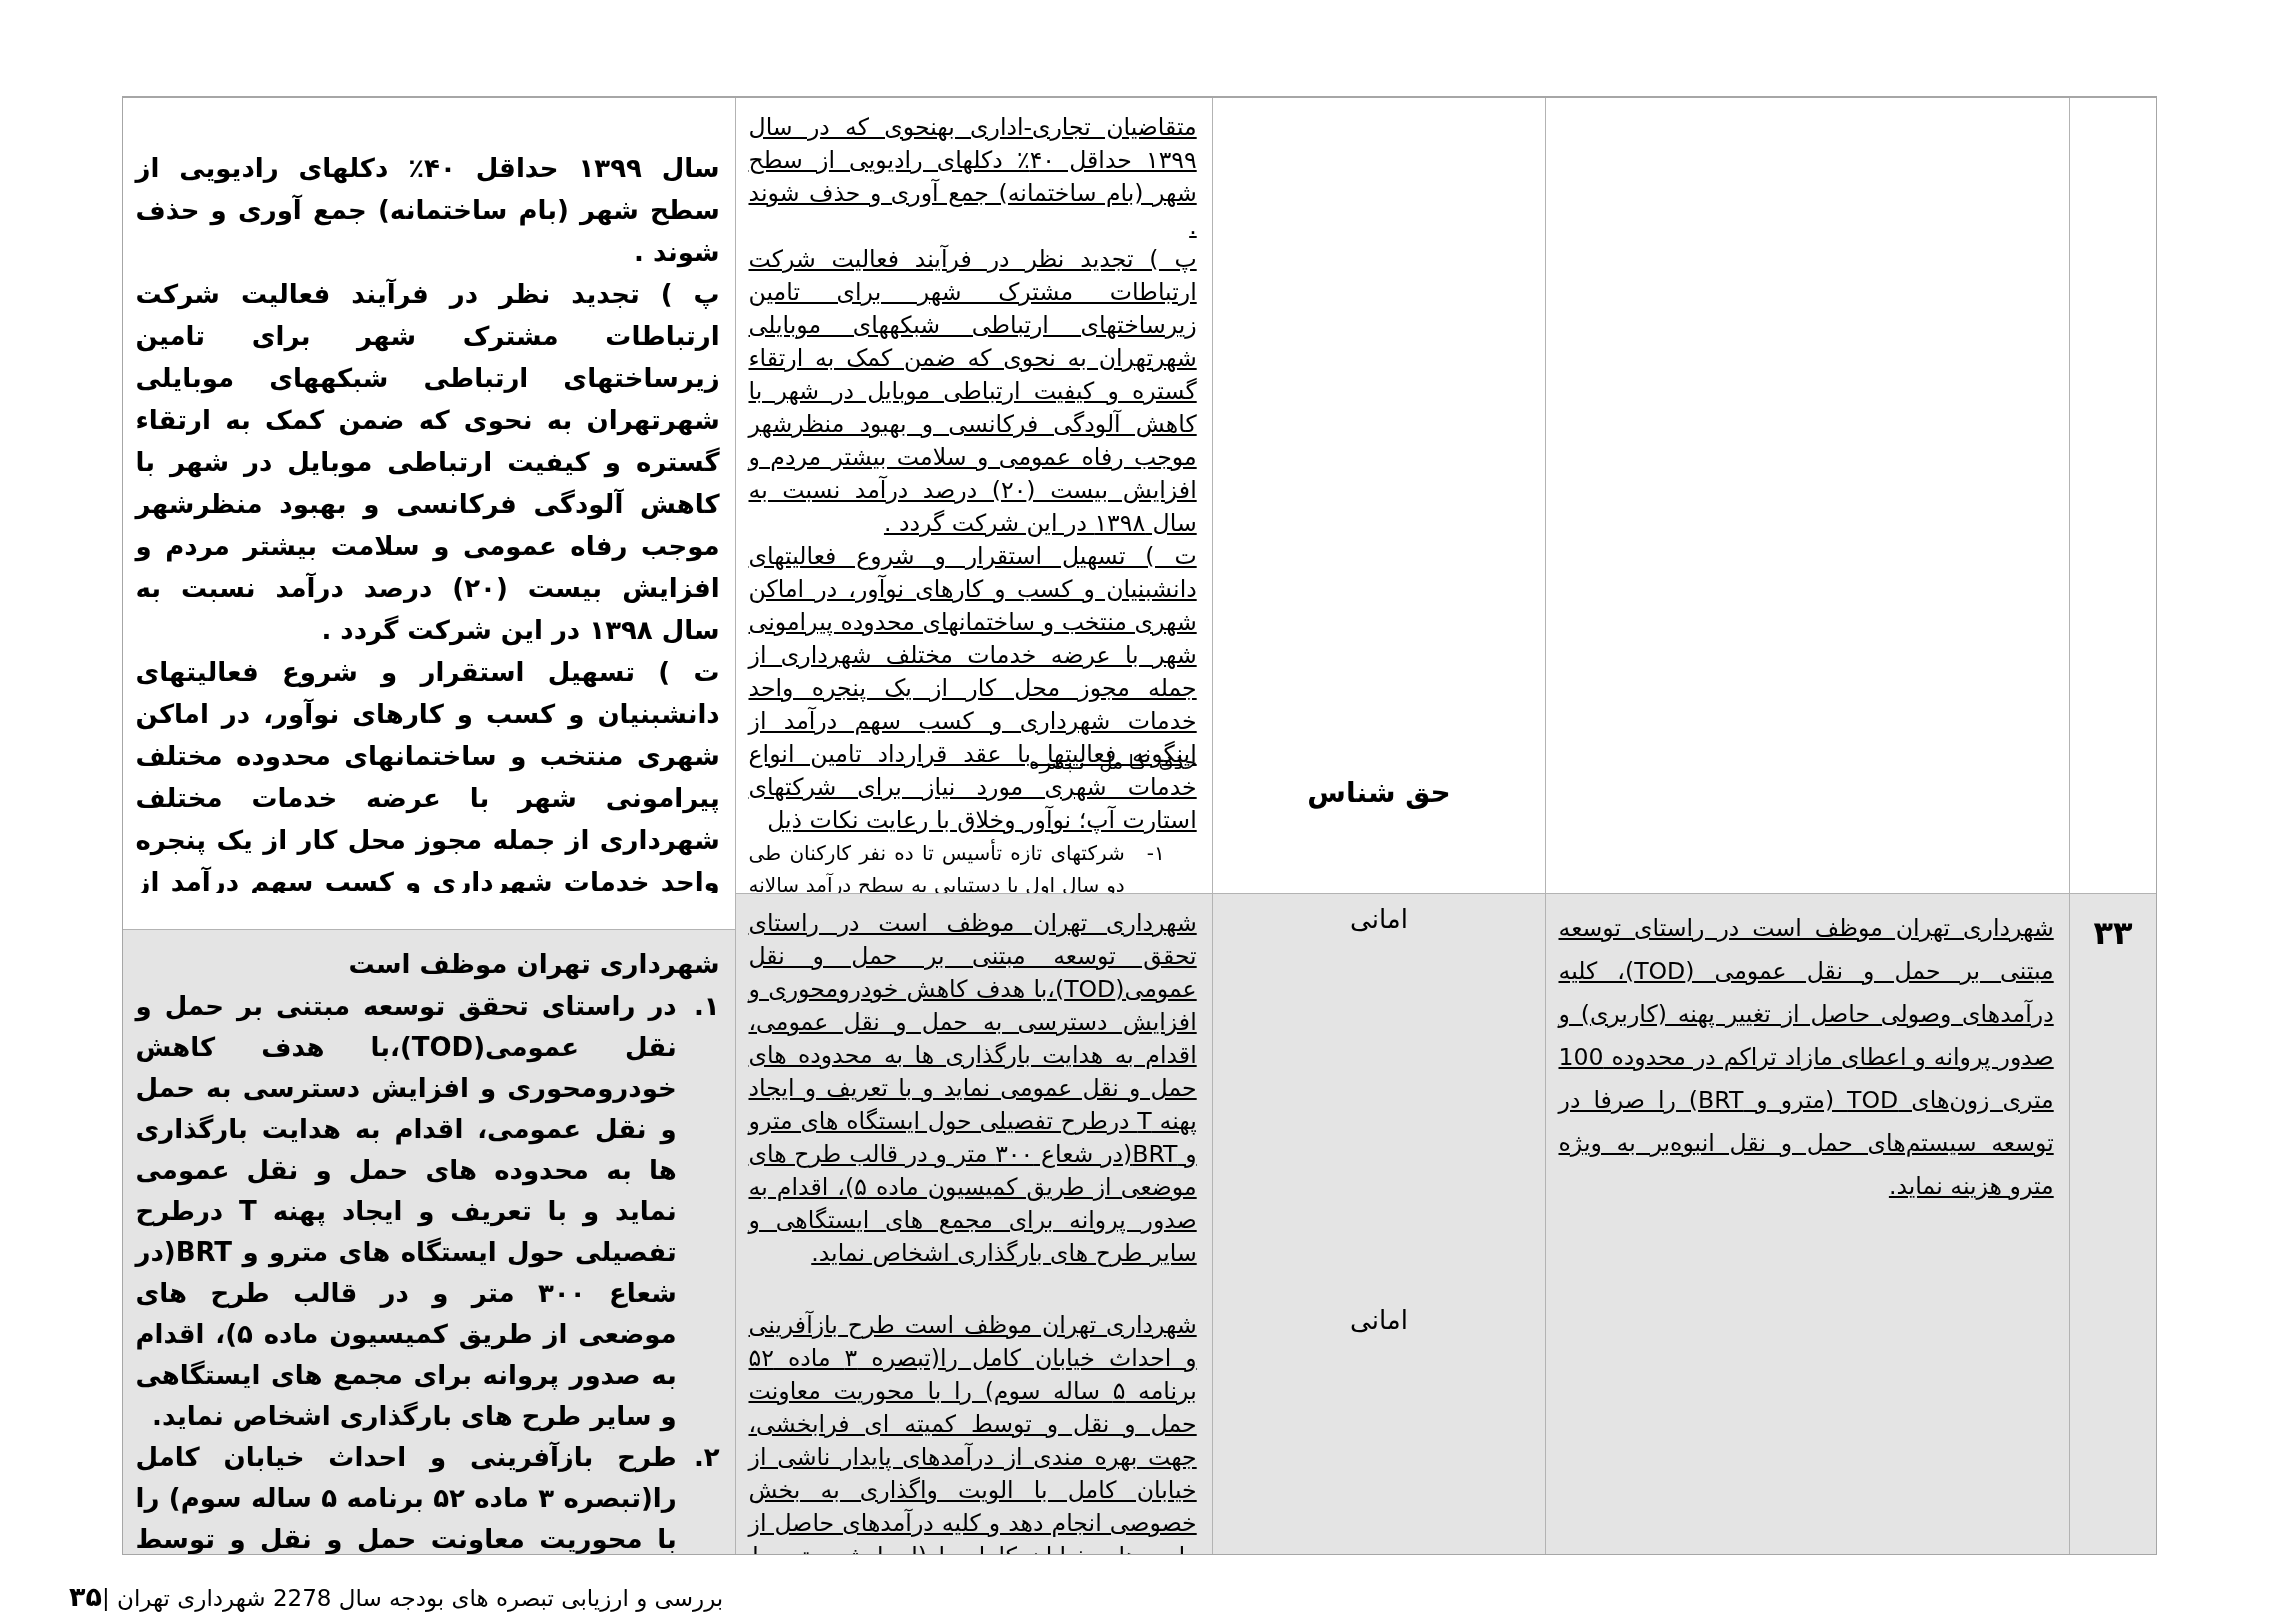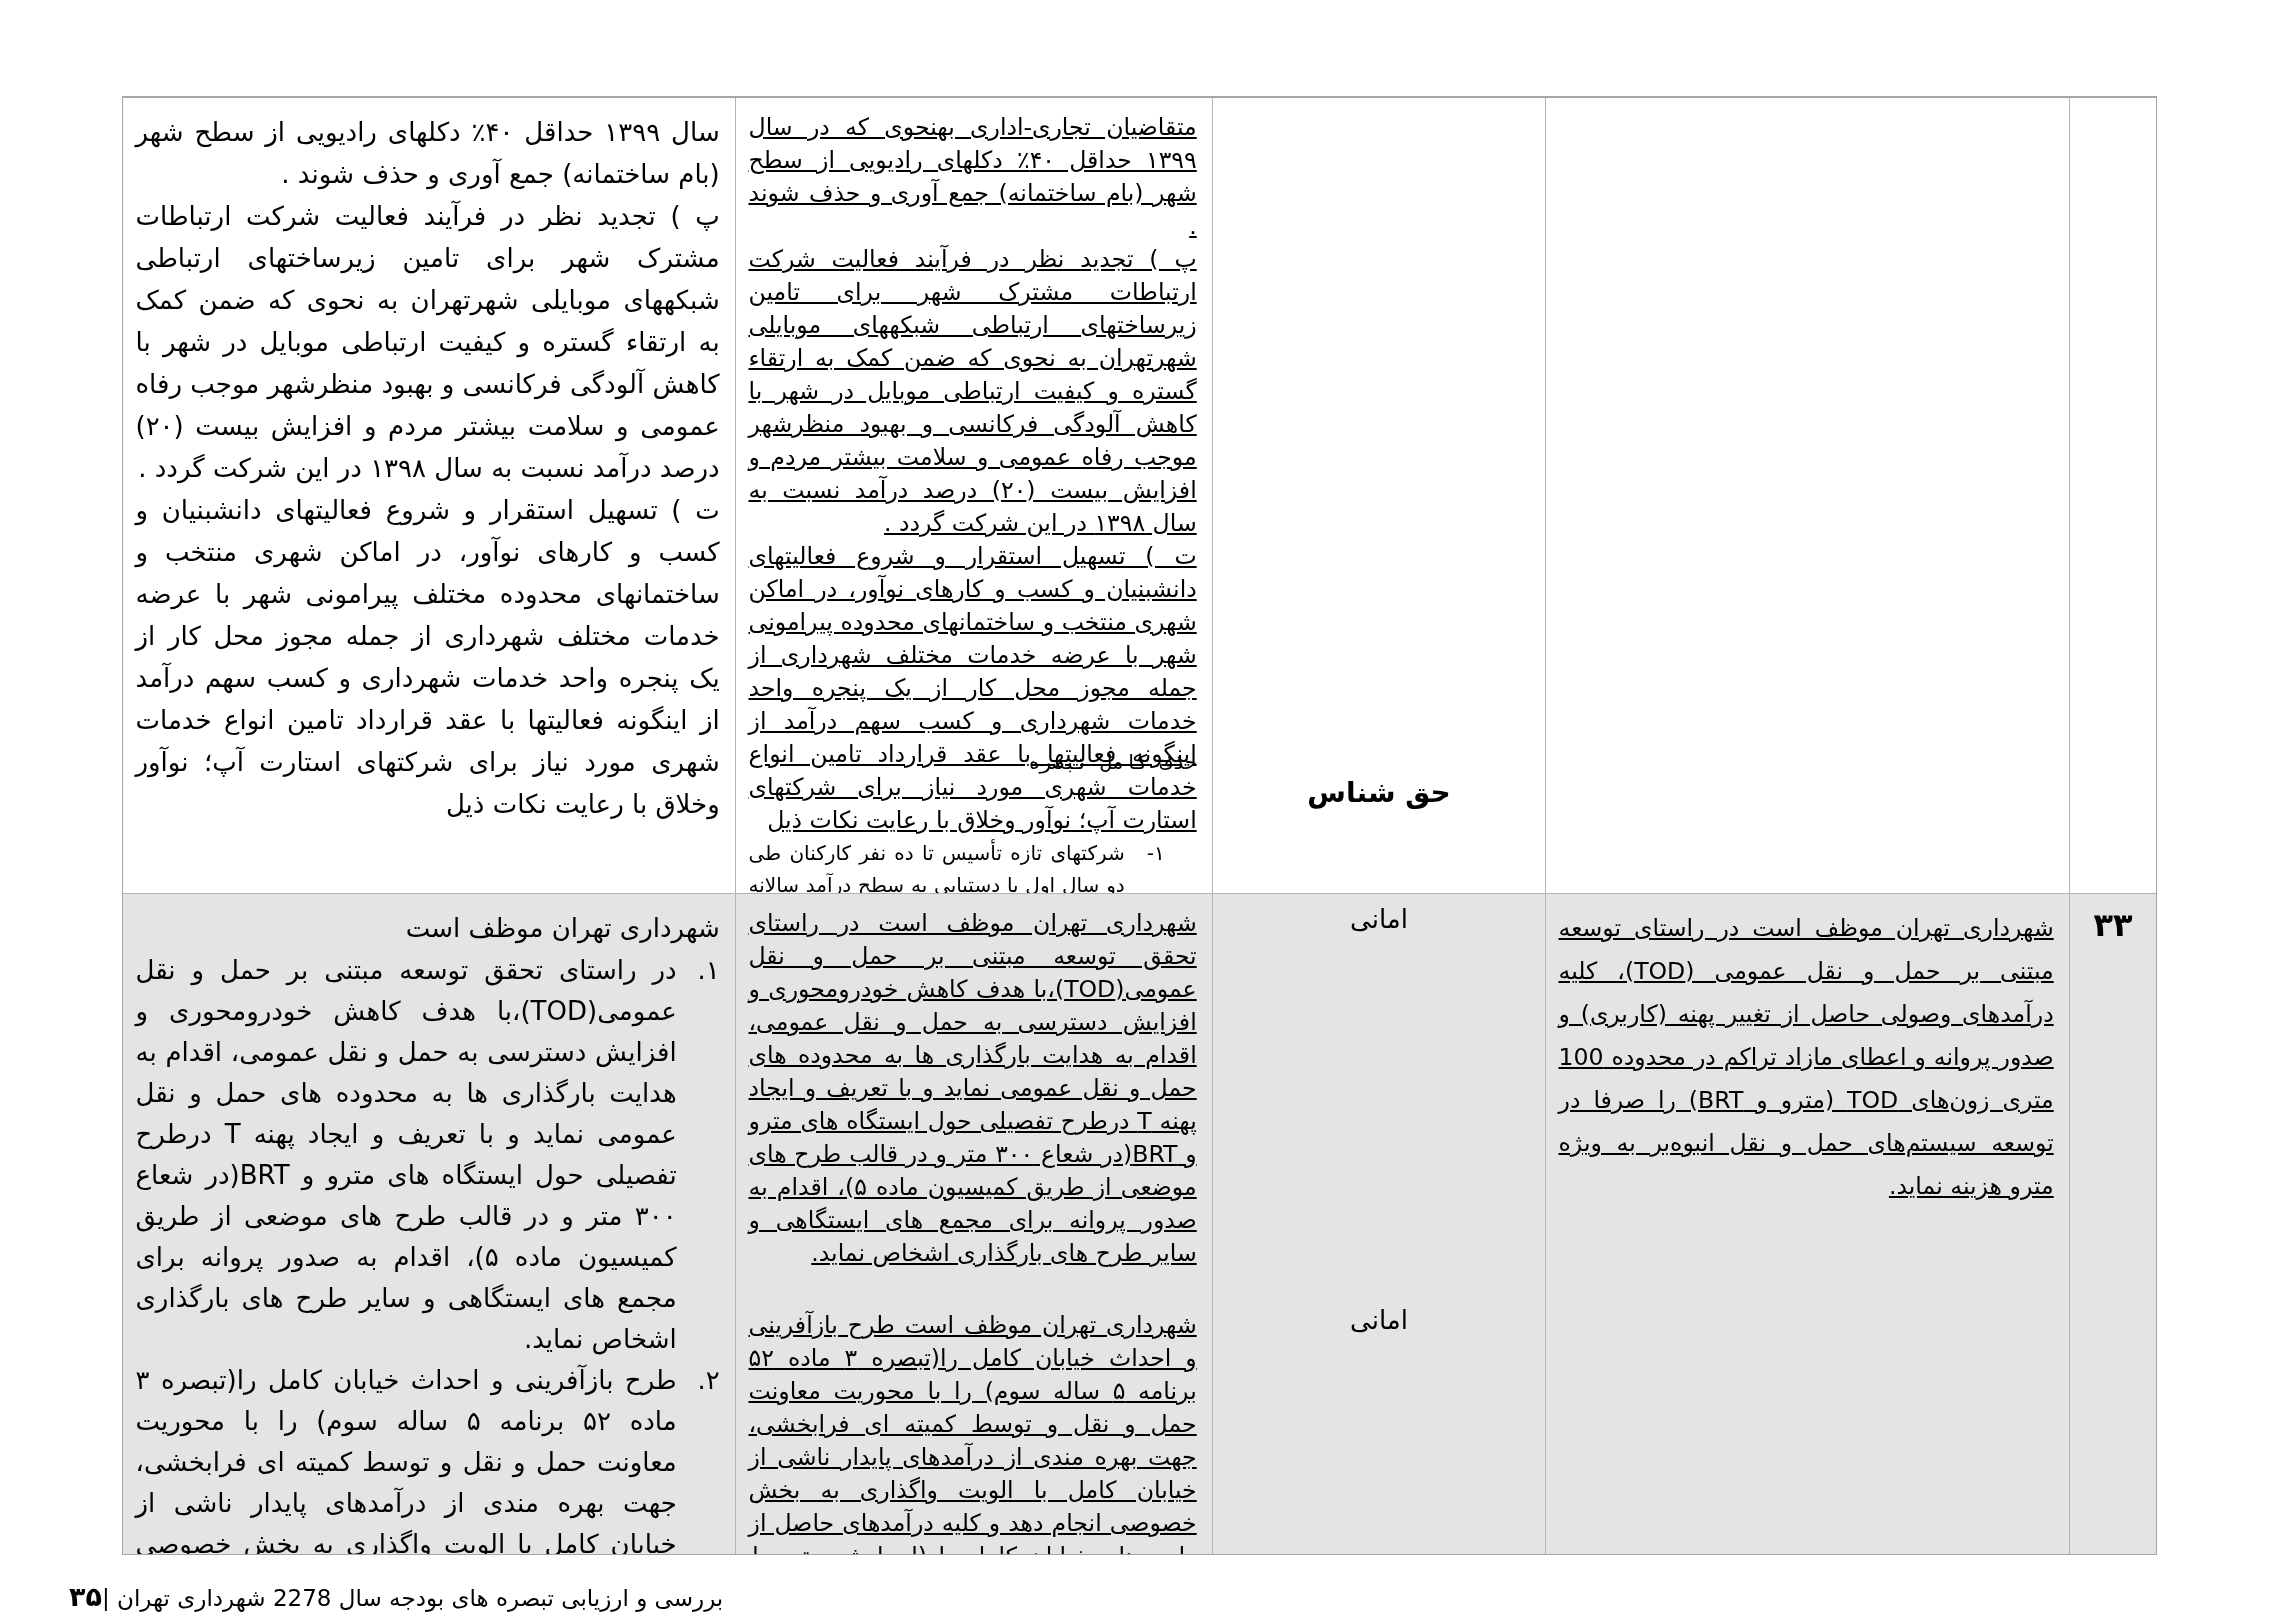--- a/index.html
+++ b/index.html
@@ -37,21 +37,21 @@
   .clause p{line-height:43px;}
   .para-gap{margin-top:39px !important;}
 
   
   .list{padding:0 32px 0 0;margin:0;}
   .li{display:flex;margin:0;}
   .li .marker{flex:0 0 40px;font-size:20px;line-height:32px;}
   .li .t{flex:1;font-size:20px;line-height:32px;text-align:justify;}
 
   
-  .proposal{font-weight:normal;}
+  .proposal{font-weight:bold;margin-top:36px;}
   .proposal p{margin:0;font-size:26px;line-height:42px;text-align:justify;}
   .r2 .proposal-heading{font-size:26px;line-height:43px;text-align:right;}
   .li-big{display:flex;margin:0;}
   .li-big .marker{flex:0 0 43px;font-size:26px;line-height:41px;}
   .li-big .t{flex:1;font-size:26px;line-height:41px;text-align:justify;}
 
   
   .note{
     position:absolute;bottom:118px;right:15.3px;
     font-size:20px;font-weight:normal;font-family:Liberation Mono, monospace;
@@ -63,21 +63,21 @@
     font-weight:bold;font-size:28px;
   }
   .amani{
     position:absolute;left:0;right:0;text-align:center;
     font-weight:normal;font-size:26px;
   }
   .amani-1{top:9.7px;}
   .amani-2{top:411px;}
 
   
-  .rownum{margin-top:12px;font-weight:bold;font-size:32px;}
+  .rownum{margin-top:20px;font-weight:bold;font-size:32px;}
 
   
   .footer{
     position:absolute;top:1581px;left:69px;white-space:nowrap;direction:rtl;
     font-size:23px;
   }
   .footer .pn{font-weight:bold;font-size:27px;}
 </style>
 </head>
 <body>

